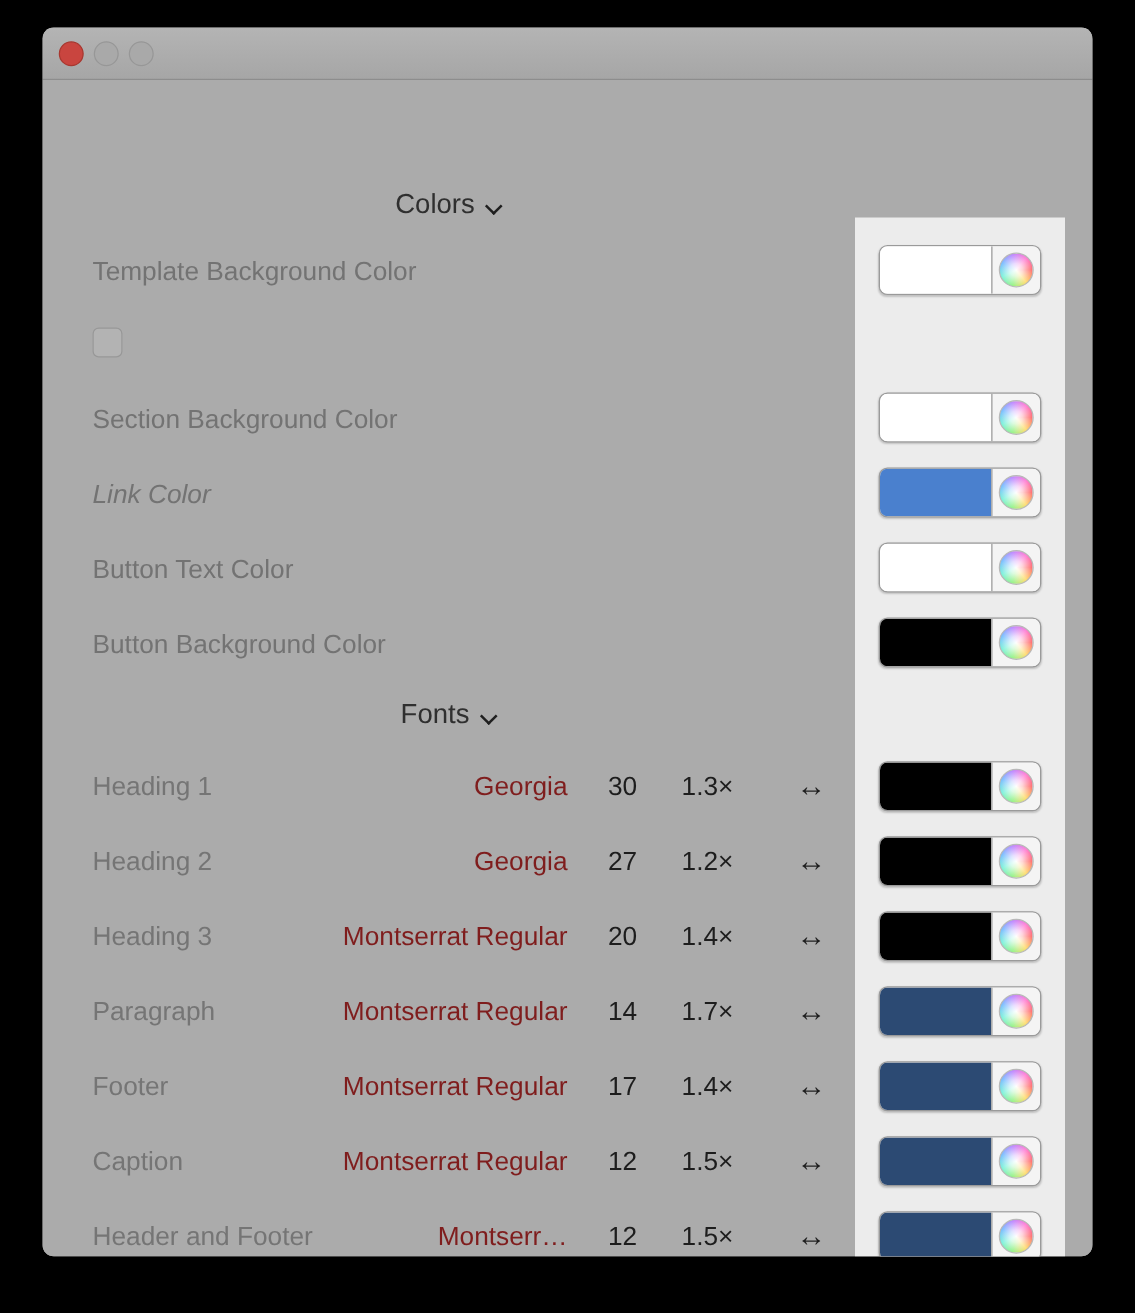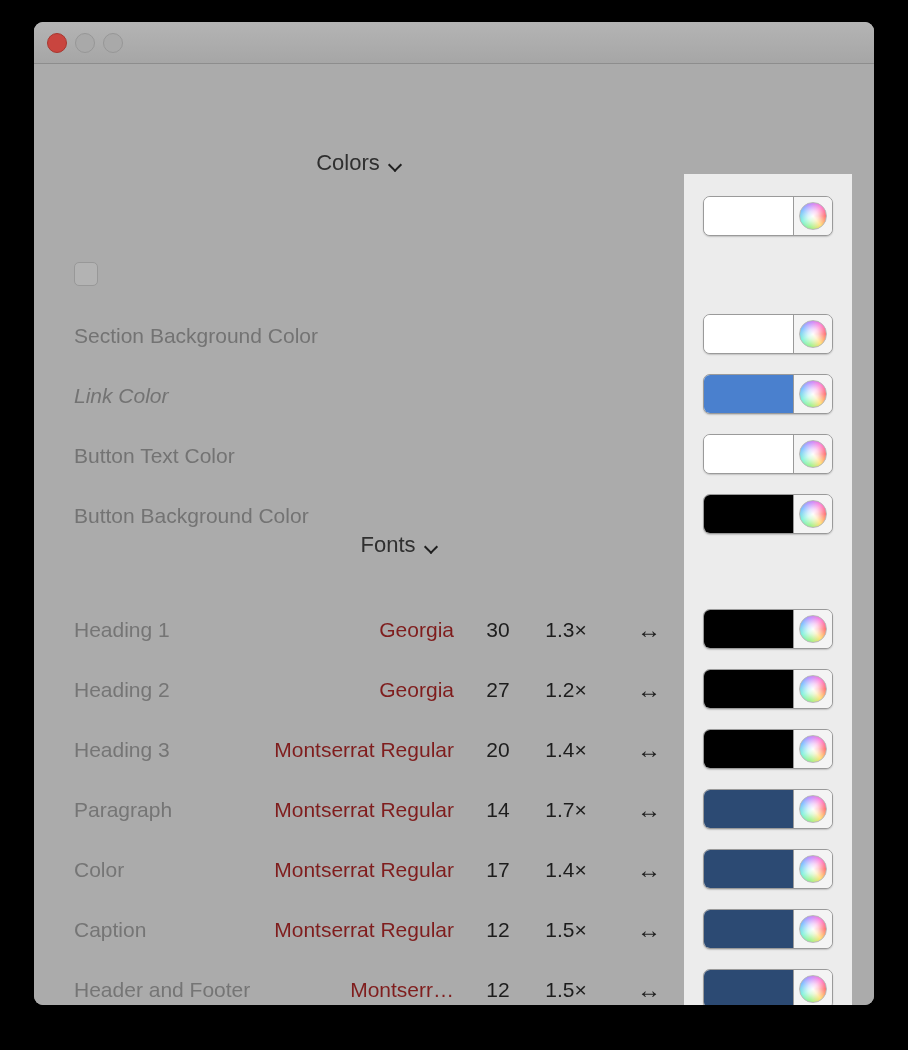--- a/index.html
+++ b/index.html
@@ -326,31 +326,32 @@
         <span class="wheel"></span>
       </div>
     </div>
       </div>
 
     <div class="section-header" style="top: 86px;">
       <span>Colors</span>
       <span class="chev"></span>
     </div>
 
+    <div class="row-label" style="top: 142px;">Template Background Color</div>
 
     <div class="cb-row" style="top: 198px;">
       <span class="checkbox"></span>
     </div>
 
     <div class="row-label" style="top: 260px;">Section Background Color</div>
     <div class="row-label" style="top: 320px; font-style: italic;">Link Color</div>
     <div class="row-label" style="top: 380px;">Button Text Color</div>
     <div class="row-label" style="top: 440px;">Button Background Color</div>
 
-    <div class="section-header" style="top: 468px; margin-left: 40px;">
+    <div class="section-header" style="top: 494px;">
       <span>Fonts</span>
       <span class="chev"></span>
     </div>
 
     <div class="font-row" style="top: 551px;">
       <span class="f-name">Heading 1</span>
       <span class="f-family">Georgia</span>
       <span class="f-size">30</span>
       <span class="f-mult">1.3×</span>
       <span class="f-arrow">↔</span>
@@ -374,21 +375,21 @@
 
     <div class="font-row" style="top: 731px;">
       <span class="f-name">Paragraph</span>
       <span class="f-family">Montserrat Regular</span>
       <span class="f-size">14</span>
       <span class="f-mult">1.7×</span>
       <span class="f-arrow">↔</span>
     </div>
 
     <div class="font-row" style="top: 791px;">
-      <span class="f-name">Color</span>
+      <span class="f-name">Footer</span>
       <span class="f-family">Montserrat Regular</span>
       <span class="f-size">17</span>
       <span class="f-mult">1.4×</span>
       <span class="f-arrow">↔</span>
     </div>
 
     <div class="font-row" style="top: 851px;">
       <span class="f-name">Caption</span>
       <span class="f-family">Montserrat Regular</span>
       <span class="f-size">12</span>

